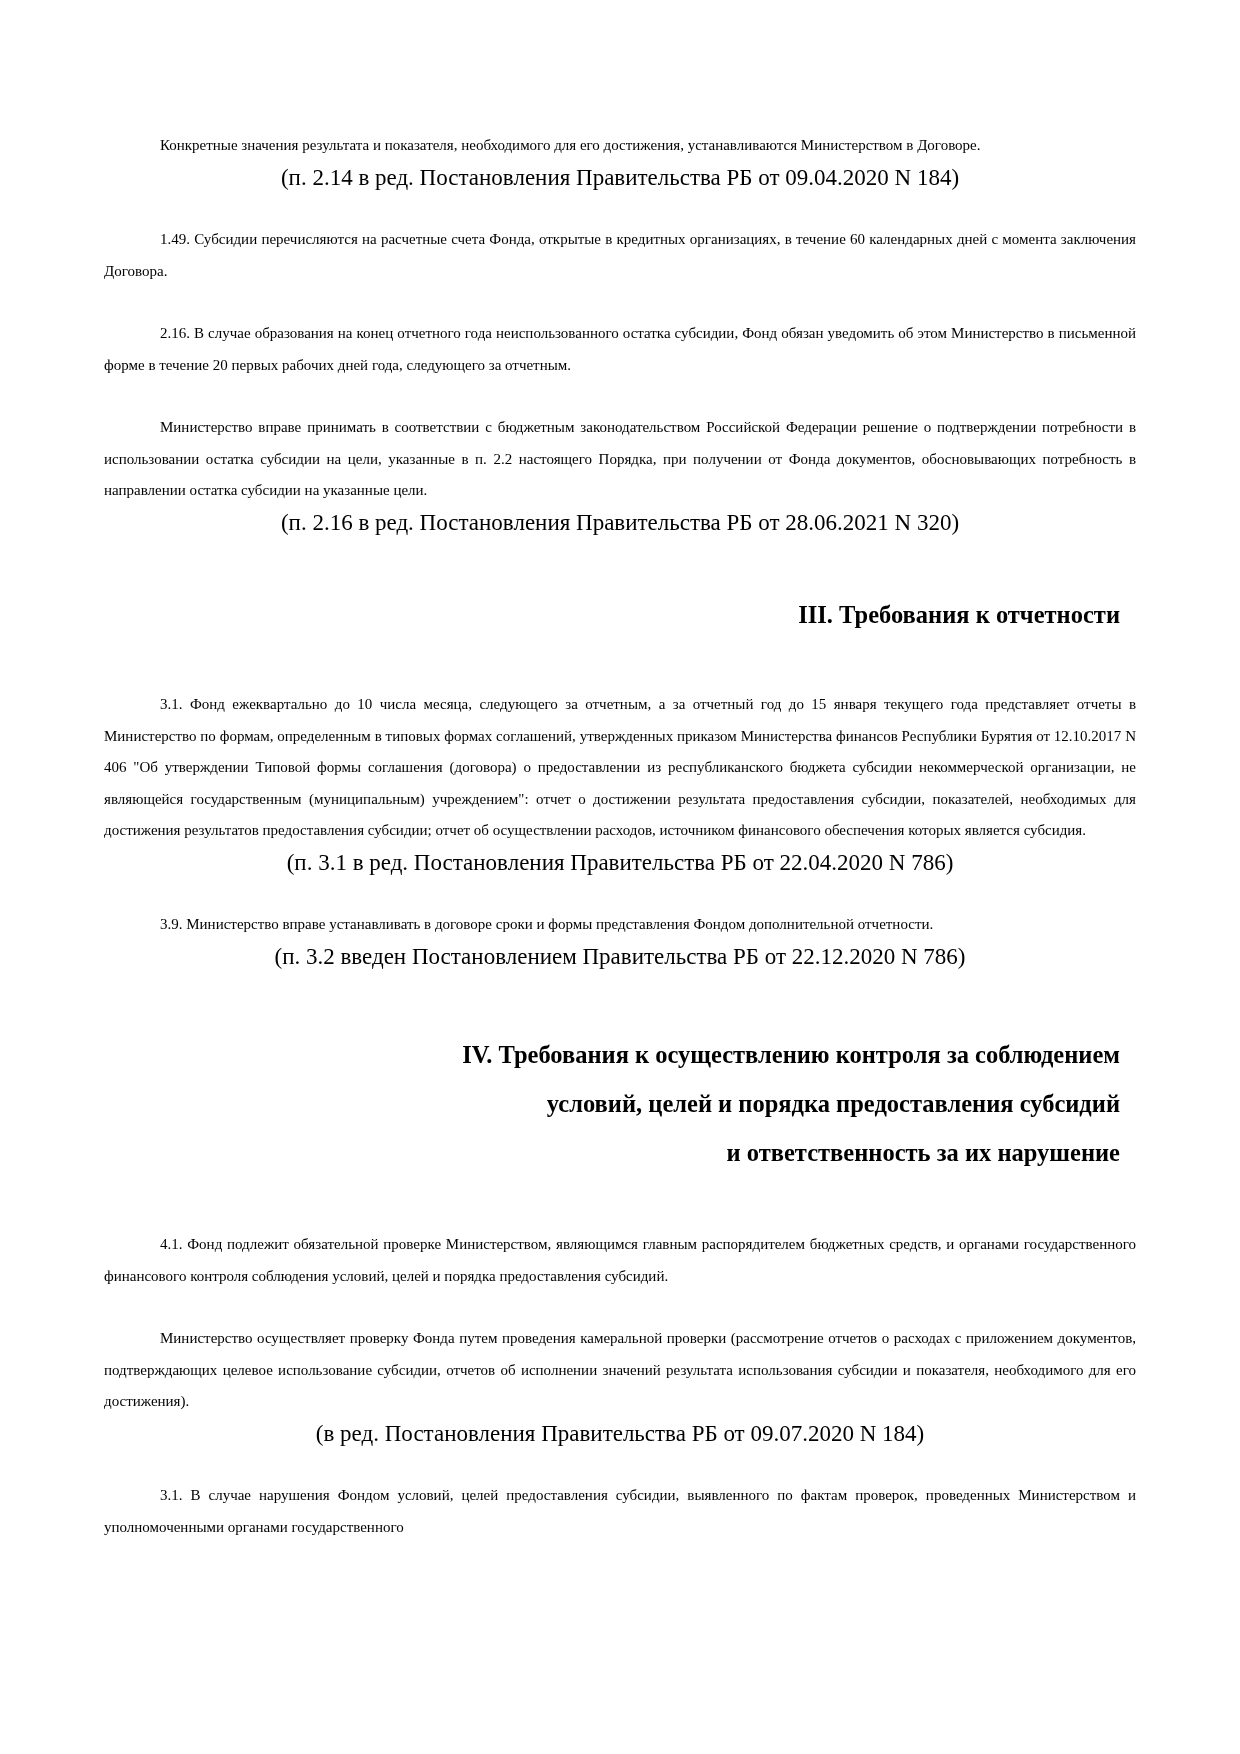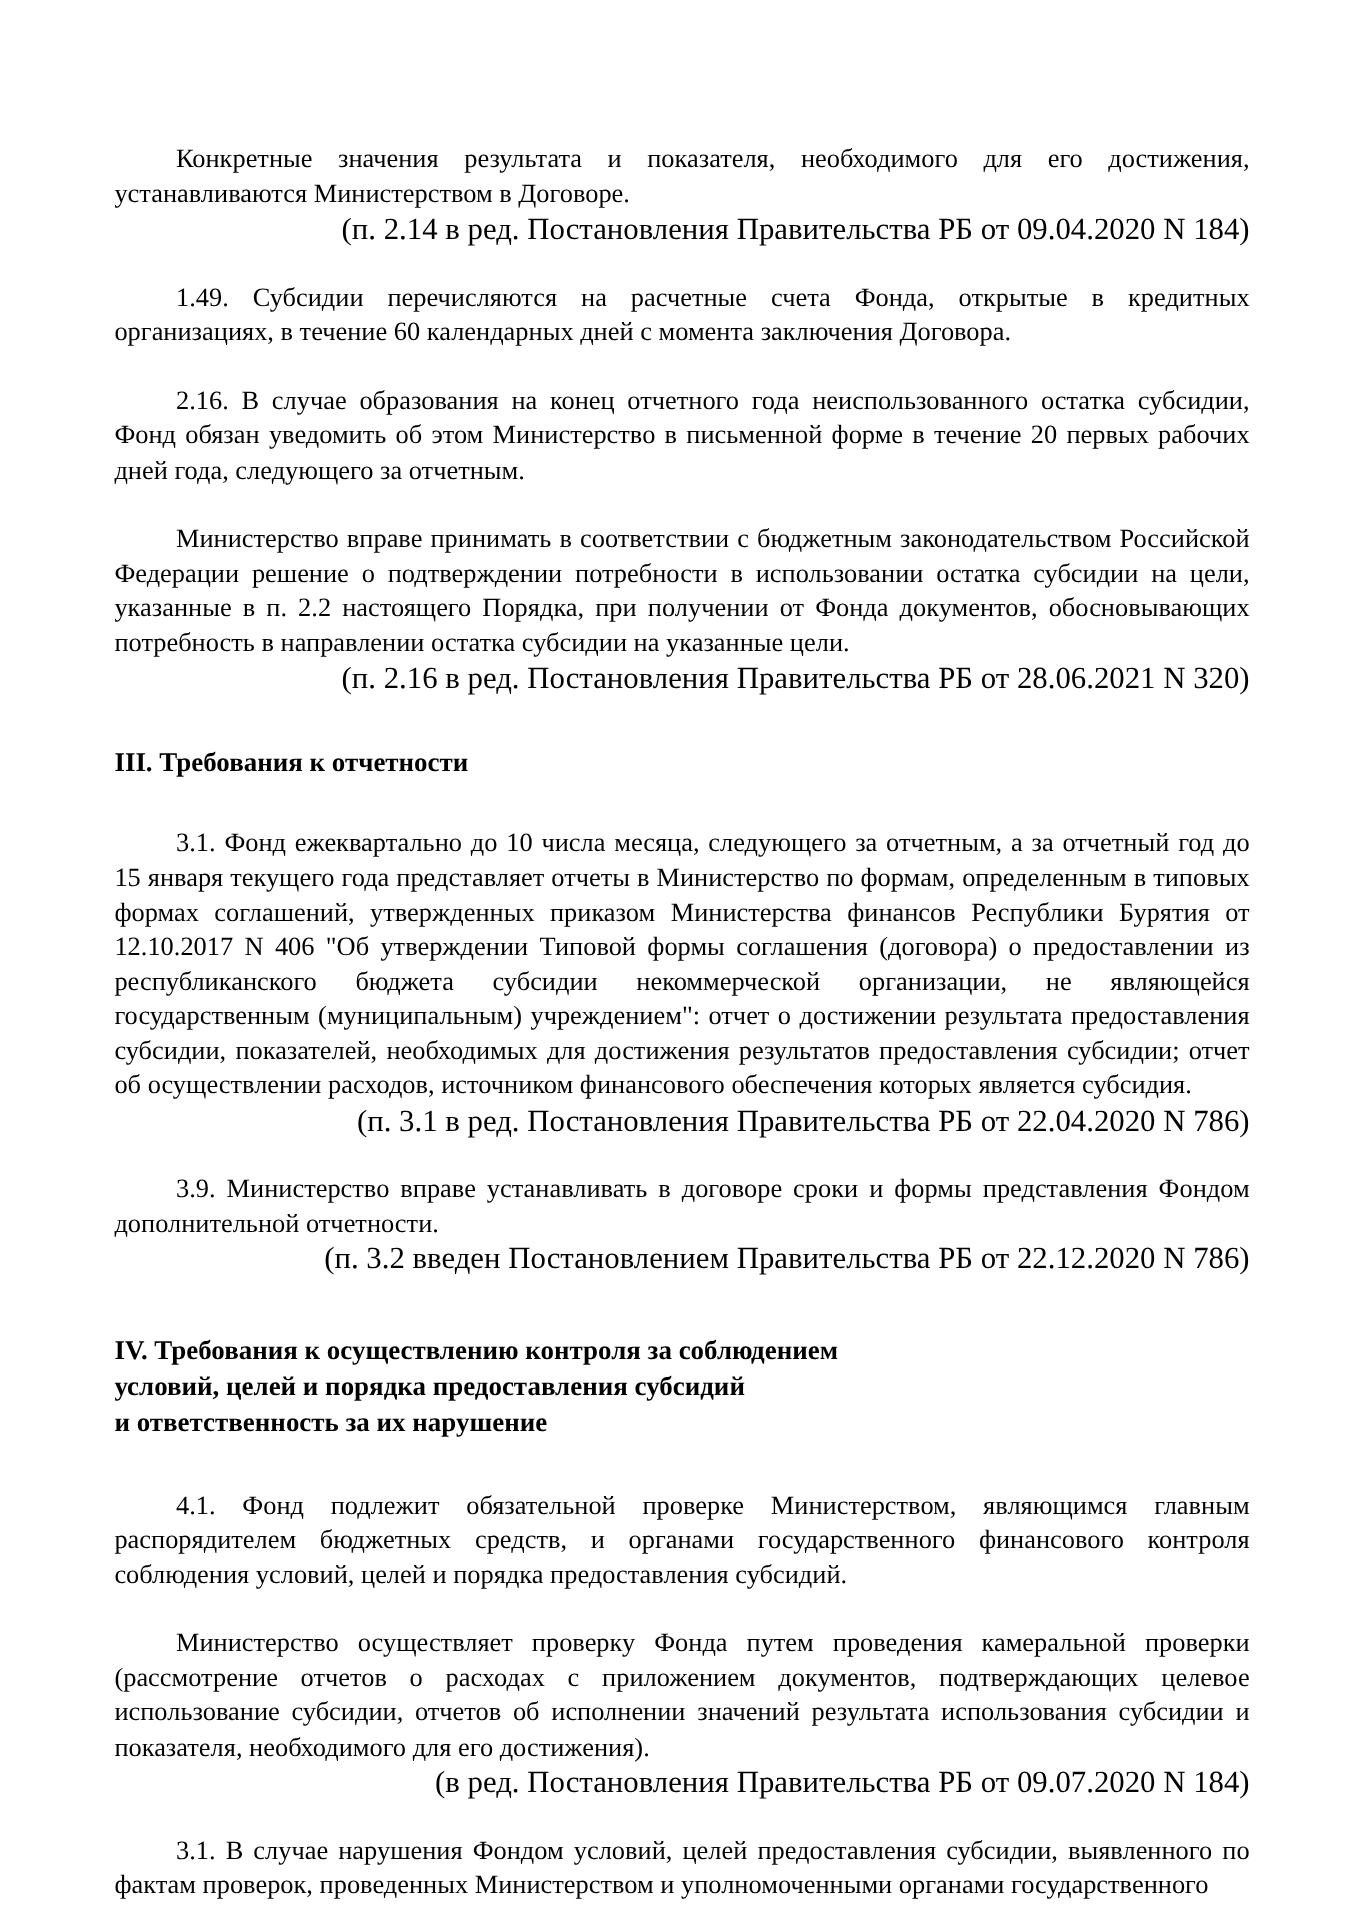--- a/index.html
+++ b/index.html
@@ -17,43 +17,43 @@
     padding: 130px 104px 0 104px;
     font-family: "Liberation Serif", "DejaVu Serif", serif;
     color: #000000;
     overflow: hidden;
   }
   .doc-body {
     width: 1032px;
   }
   p.para {
     margin: 0;
-    font-size: 24px;
+    font-size: 15px;
     line-height: 31.5px;
     text-align: justify;
     text-justify: inter-word;
     text-indent: 56px;
     hyphens: none;
   }
   p.ref {
     margin: 0;
-    font-size: 28px;
+    font-size: 23px;
     line-height: 31.5px;
-    text-align: right;
+    text-align: center;
     text-indent: 0;
   }
   .gap {
     height: 31px;
   }
   h2.section-heading {
-    margin: 0;
+    margin: 16px;
     font-size: 24.5px;
     line-height: 33px;
     font-weight: bold;
-    text-align: left;
+    text-align: right;
     text-indent: 0;
   }
   .heading-block {
     margin: 0;
   }
   .heading-gap-top {
     height: 44px;
   }
   .heading-gap-bottom {
     height: 42px;

